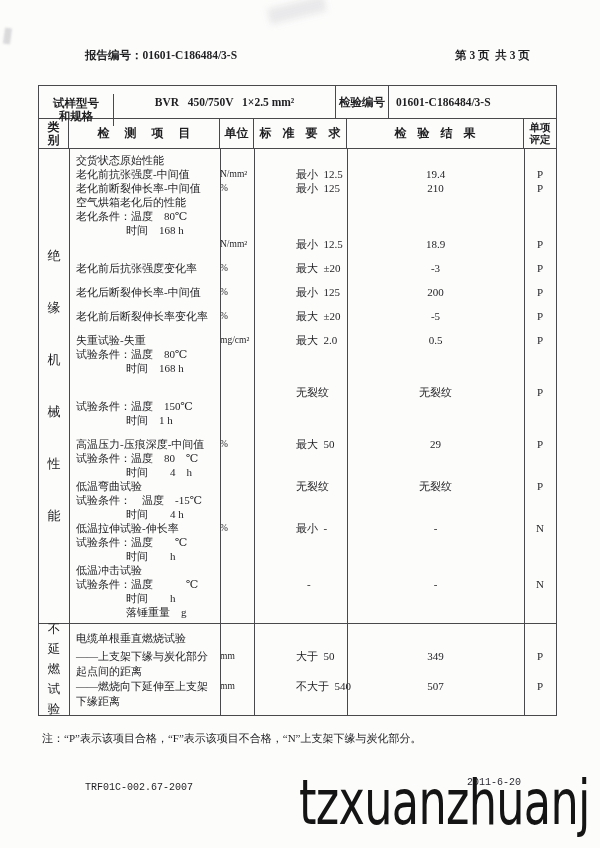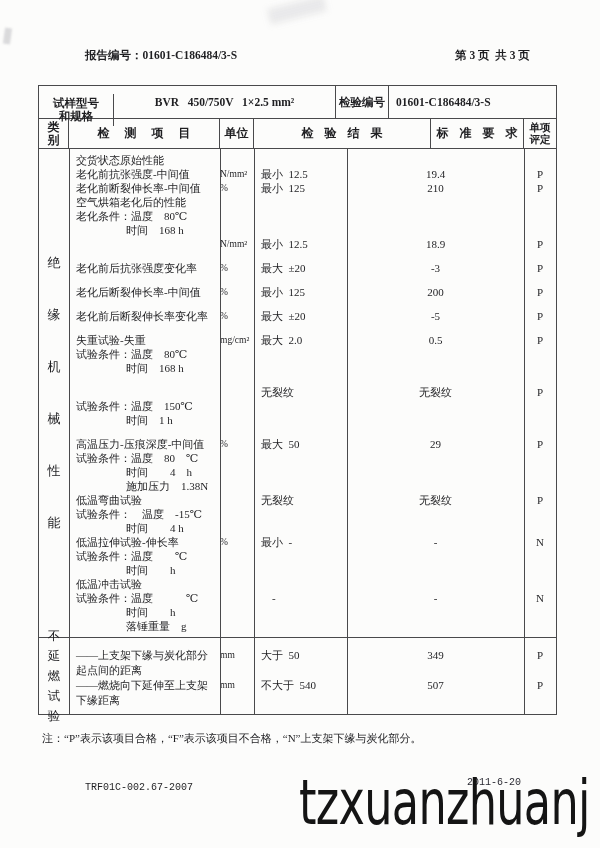--- a/index.html
+++ b/index.html
@@ -51,21 +51,21 @@
 
   .sec-a { padding:4px 0; }
   .sec-b { padding:7px 0 6px 0; }
   .line { display:grid; grid-template-columns:30px 151px 34px 93px 177px 32px; height:14px; line-height:14px; font-size:11px; }
   .sec-b .line { height:15px; line-height:15px; }
   .line.gap { margin-top:10px; }
   .line.gap-xs { margin-top:3px; }
   .ci { grid-column:2; padding-left:7px; white-space:pre; overflow:hidden; }
   .ci.ind { padding-left:57px; }
   .cu { grid-column:3; text-align:left; font-size:9.5px; }
-  .cs { grid-column:4; padding-left:7px; white-space:pre; }
+  .cs { grid-column:4; padding-left:7px; white-space:pre;margin-left:35px; }
   .cr { grid-column:5; text-align:center; }
   .ce { grid-column:6; text-align:center; font-family:"Liberation Serif",serif; }
 
   
   .note { position:absolute; left:42px; top:731px; font-size:11px; }
   .doc-code { position:absolute; left:85px; top:782px; font-size:10px; font-family:"Liberation Mono","DejaVu Sans Mono",monospace; }
   .date { position:absolute; left:467px; top:777px; font-size:10px; font-family:"Liberation Mono","DejaVu Sans Mono",monospace; color:#2a2a33; }
 
   .watermark { position:absolute; left:299px; top:772px; font-size:62px; line-height:62px;
                font-family:"DejaVu Sans","Liberation Sans",sans-serif; color:#141414;
@@ -96,22 +96,22 @@
       <div class="cell c-insp-no">01601-C186484/3-S</div>
     </div>
 
     <div class="trow head-row">
       <div class="cell h-cat">
         <span>类</span>
         <span>别</span>
       </div>
       <div class="cell h-item">检 测 项 目</div>
       <div class="cell h-unit">单位</div>
+      <div class="cell h-std">标 准 要 求</div>
       <div class="cell h-result">检 验 结 果</div>
-      <div class="cell h-std">标 准 要 求</div>
       <div class="cell h-eval">
         <span>单项</span>
         <span>评定</span>
       </div>
     </div>
 
     <div class="section sec-a">
       <div class="vline vl-1"></div>
       <div class="vline vl-2"></div>
       <div class="vline vl-3"></div>
@@ -210,23 +210,20 @@
         <span class="cr">29</span>
         <span class="ce">P</span>
       </div>
       <div class="line">
           <span class="ci">试验条件：温度　80　℃</span>
         </div>
       <div class="line">
           <span class="ci ind">时间　　4　h</span>
         </div>
       <div class="line">
-          <span class="ci ind">施加压力　1.38N</span>
-        </div>
-      <div class="line">
         <span class="ci">低温弯曲试验</span>
         <span class="cs">无裂纹</span>
         <span class="cr">无裂纹</span>
         <span class="ce">P</span>
       </div>
       <div class="line">
           <span class="ci">试验条件：　温度　-15℃</span>
         </div>
       <div class="line">
           <span class="ci ind">时间　　4 h</span>
@@ -268,20 +265,23 @@
       <div class="vline vl-4"></div>
       <div class="vline vl-5"></div>
       <div class="cat-strip cat-b">
         <span>不</span>
         <span>延</span>
         <span>燃</span>
         <span>试</span>
         <span>验</span>
       </div>
 
+      <div class="line">
+          <span class="ci">电缆单根垂直燃烧试验</span>
+        </div>
       <div class="line gap-xs">
         <span class="ci">——上支架下缘与炭化部分</span>
         <span class="cu">mm</span>
         <span class="cs">大于  50</span>
         <span class="cr">349</span>
         <span class="ce">P</span>
       </div>
       <div class="line">
           <span class="ci">起点间的距离</span>
         </div>

